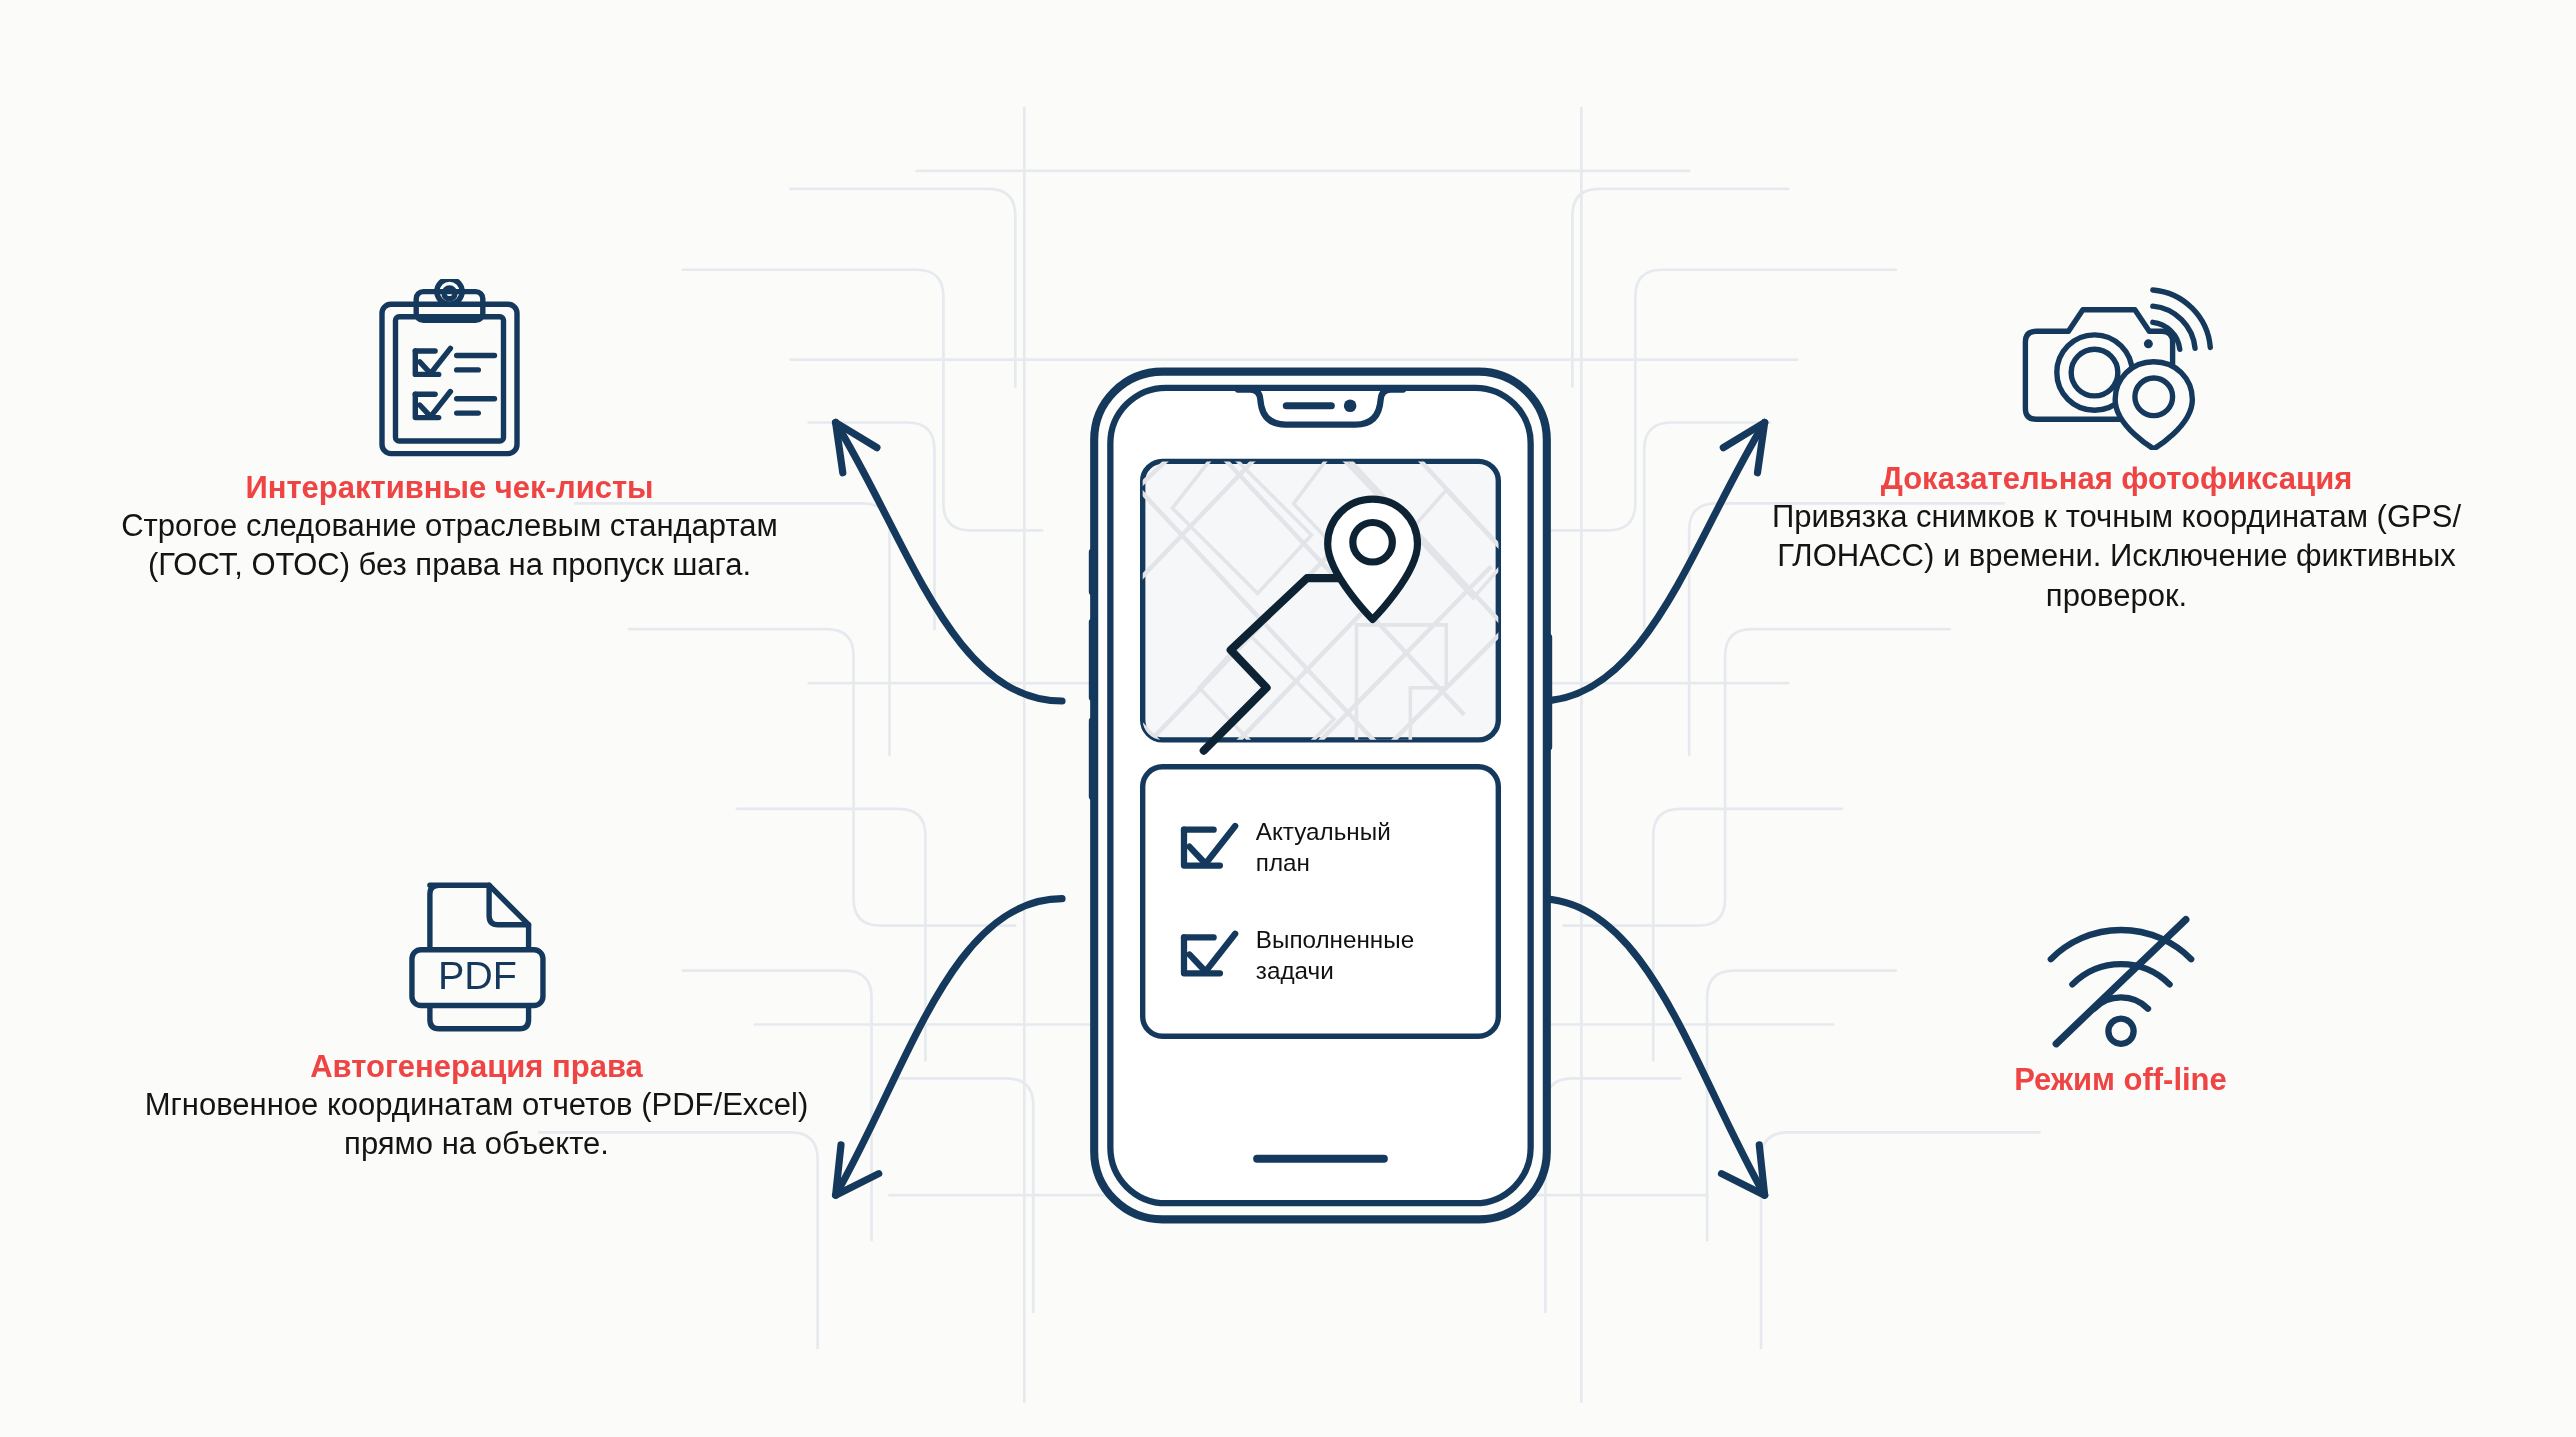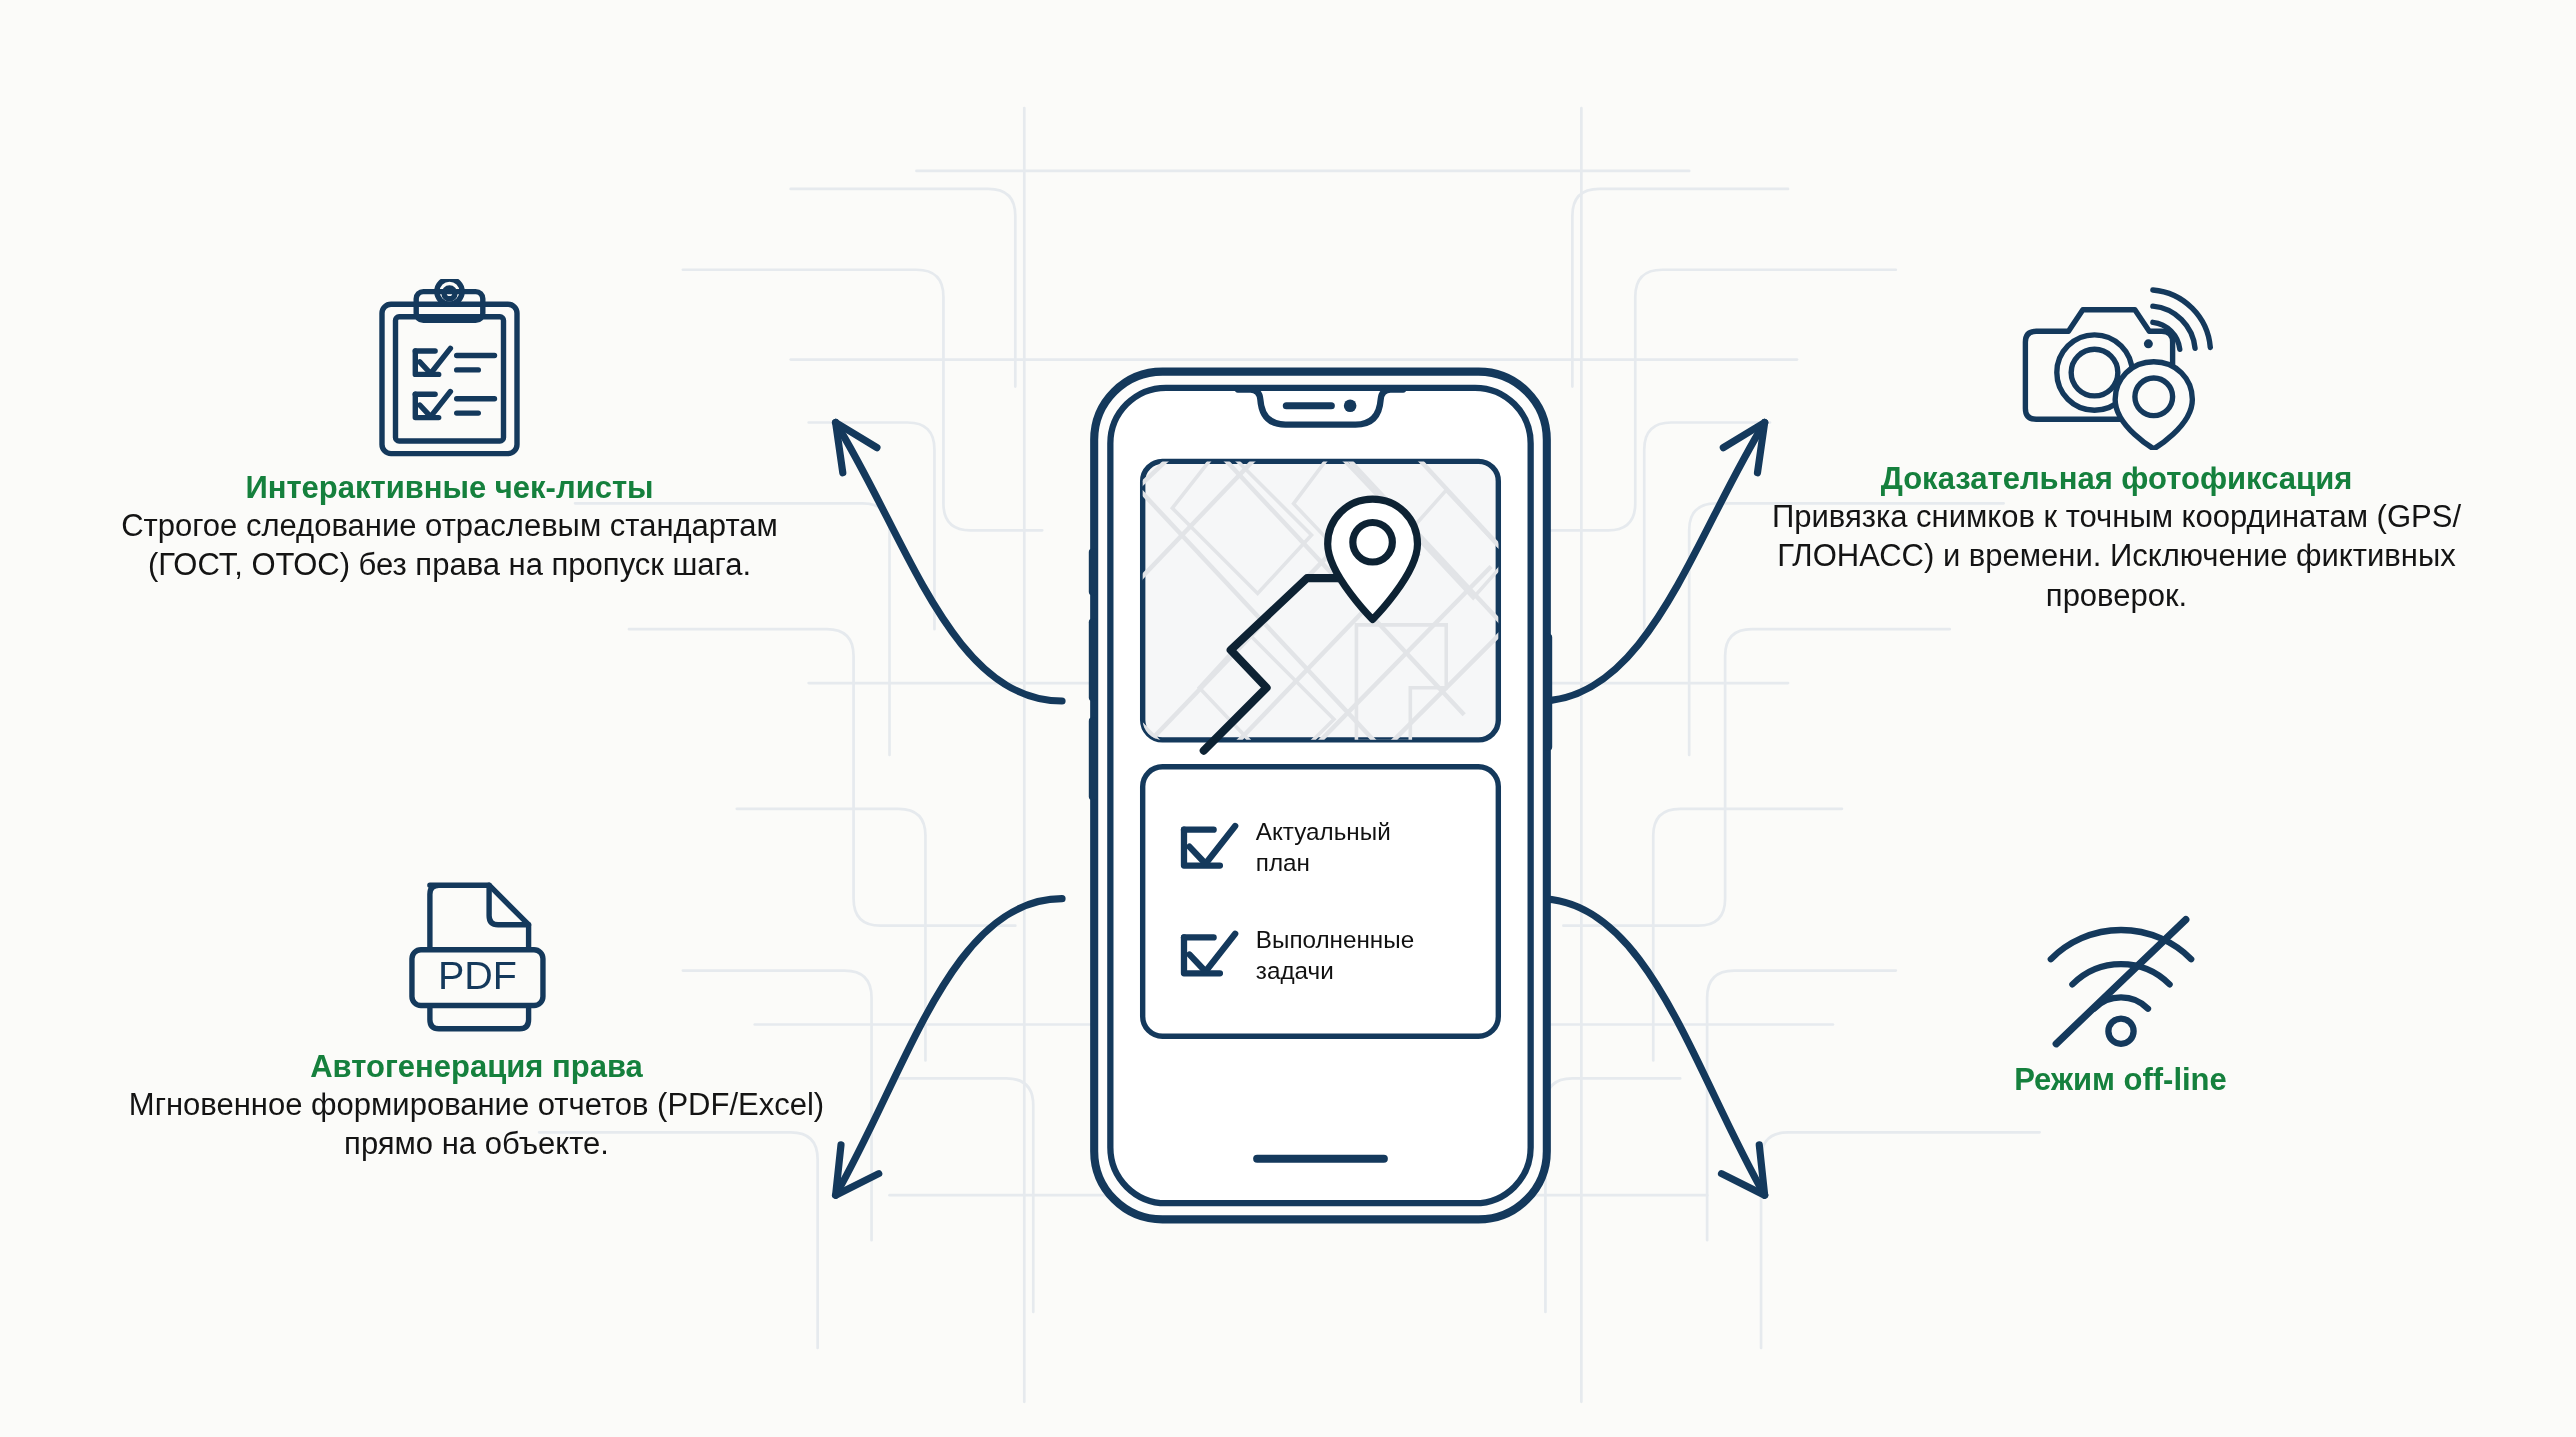--- a/index.html
+++ b/index.html
@@ -34,21 +34,21 @@
   .feature { position:absolute; }
   .feature .icon-wrap {
     display:flex;
     justify-content:center;
     align-items:flex-end;
   }
   .feature .f-title {
     text-align:center;
     font-size:31px;
     font-weight:bold;
-    color:#15803d;
+    color:#ef4444;
     margin-top:10.8px;
     white-space:nowrap;
   }
   .feature .f-body {
     text-align:center;
     font-size:31px;
     line-height:1.28;
     color:#141414;
     margin-top:0;
   }
@@ -158,21 +158,21 @@
       <svg width="166" height="171" viewBox="0 0 185 190">
         <g class="navy-stroke" stroke-width="6" stroke-linecap="round" stroke-linejoin="round">
           <path d="M40 20 h66 l44 44 v106 q0 10 -10 10 H50 q-10 0 -10 -10 V30 q0 -10 10 -10 z"></path>
           <path d="M106 20 v34 q0 10 10 10 h34"></path>
           <rect x="20" y="92" width="146" height="62" rx="10" fill="#fbfbf9"></rect>
           <text x="93" y="136" font-family="'Liberation Sans', sans-serif" font-size="44" font-weight="400" fill="#14395c" stroke="none" text-anchor="middle">PDF</text>
         </g>
       </svg>
     </div>
     <div class="f-title">Автогенерация права</div>
-    <div class="f-body">Мгновенное формирование отчетов (PDF/Excel) прямо на объекте.</div>
+    <div class="f-body">Мгновенное координатам отчетов (PDF/Excel) прямо на объекте.</div>
   </div>
 
   <div class="feature" id="feat-offline">
     <div class="icon-wrap">
       <svg width="180" height="144" viewBox="0 0 200 160">
         <g class="navy-stroke" stroke-width="7" stroke-linecap="round" stroke-linejoin="round">
           <path d="M22 58 a110 110 0 0 1 156 0"></path>
           <path d="M46 86 a76 76 0 0 1 108 0"></path>
           <path d="M70 113 a42 42 0 0 1 60 0"></path>
           <circle cx="100" cy="138" r="14"></circle>

